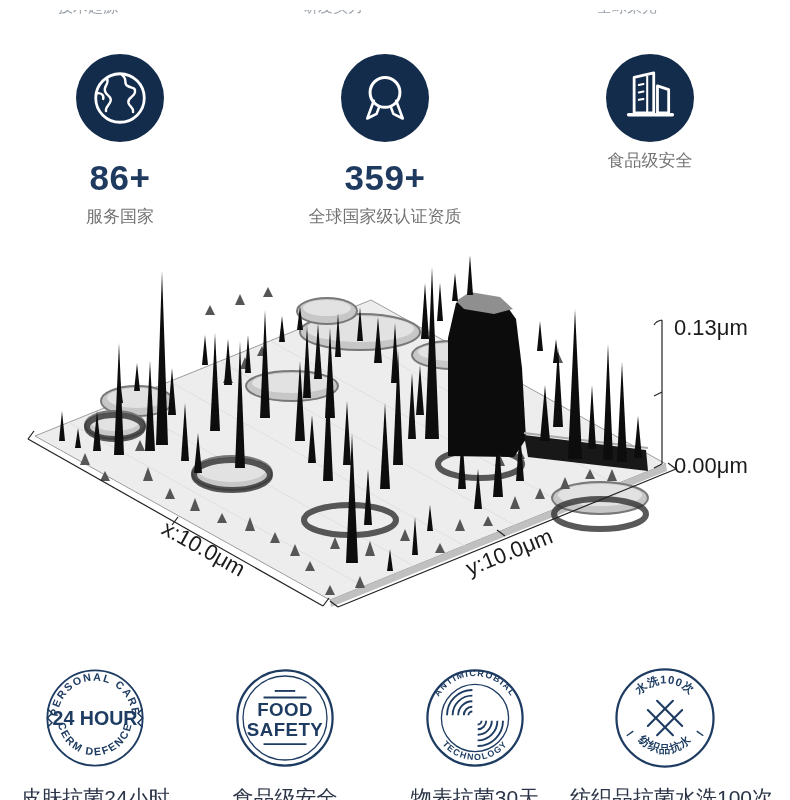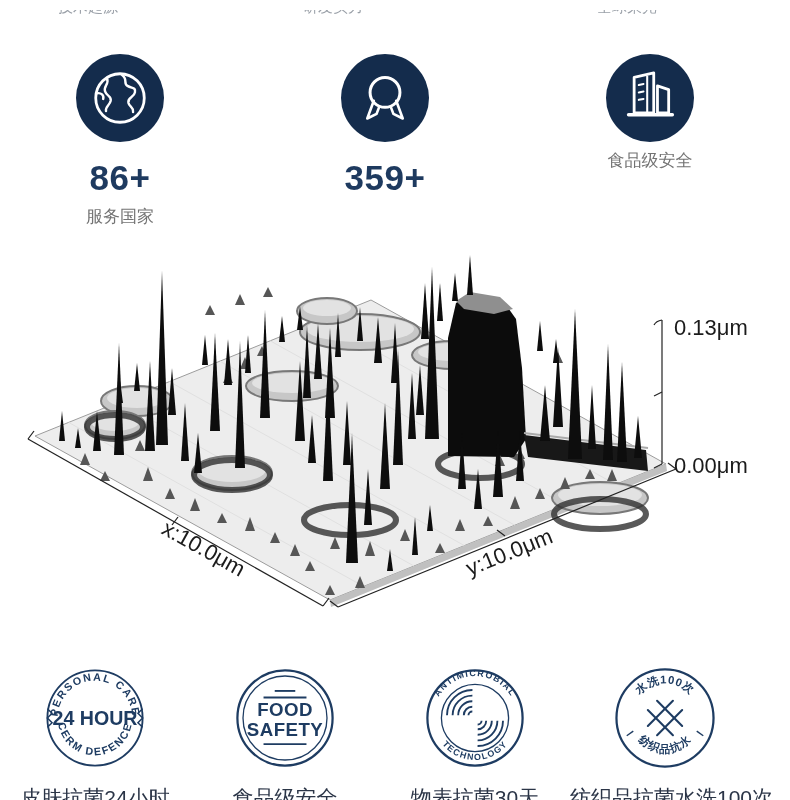--- a/index.html
+++ b/index.html
@@ -76,20 +76,21 @@
       <div class="stat-circle">
         <svg viewBox="-30 -30 60 60">
           <g fill="none" stroke="#ffffff" stroke-linecap="round" stroke-linejoin="round">
             <circle cx="0" cy="-6" r="16" stroke-width="3.2"></circle>
             <path stroke-width="2.8" d="M -12,3 L -19,22 L -9,17 L -6,9"></path>
             <path stroke-width="2.8" d="M 12,3 L 19,22 L 9,17 L 6,9"></path>
           </g>
         </svg>
       </div>
       <div class="stat-value">359+</div>
+      <div class="stat-label">全球国家级认证资质</div>
     </div>
 
     <div class="stat stat-3">
       <div class="stat-circle">
         <svg viewBox="-30 -30 60 60">
           <g fill="none" stroke="#ffffff" stroke-linecap="round" stroke-linejoin="round">
             <polygon points="-17,-22 4,-27 4,16 -17,16" stroke-width="3"></polygon>
             <line x1="-3" y1="-23" x2="-3" y2="16" stroke-width="2.2"></line>
             <line x1="-12" y1="-14" x2="-7" y2="-15" stroke-width="2.2"></line>
             <line x1="-12" y1="-6" x2="-7" y2="-7" stroke-width="2.2"></line>

